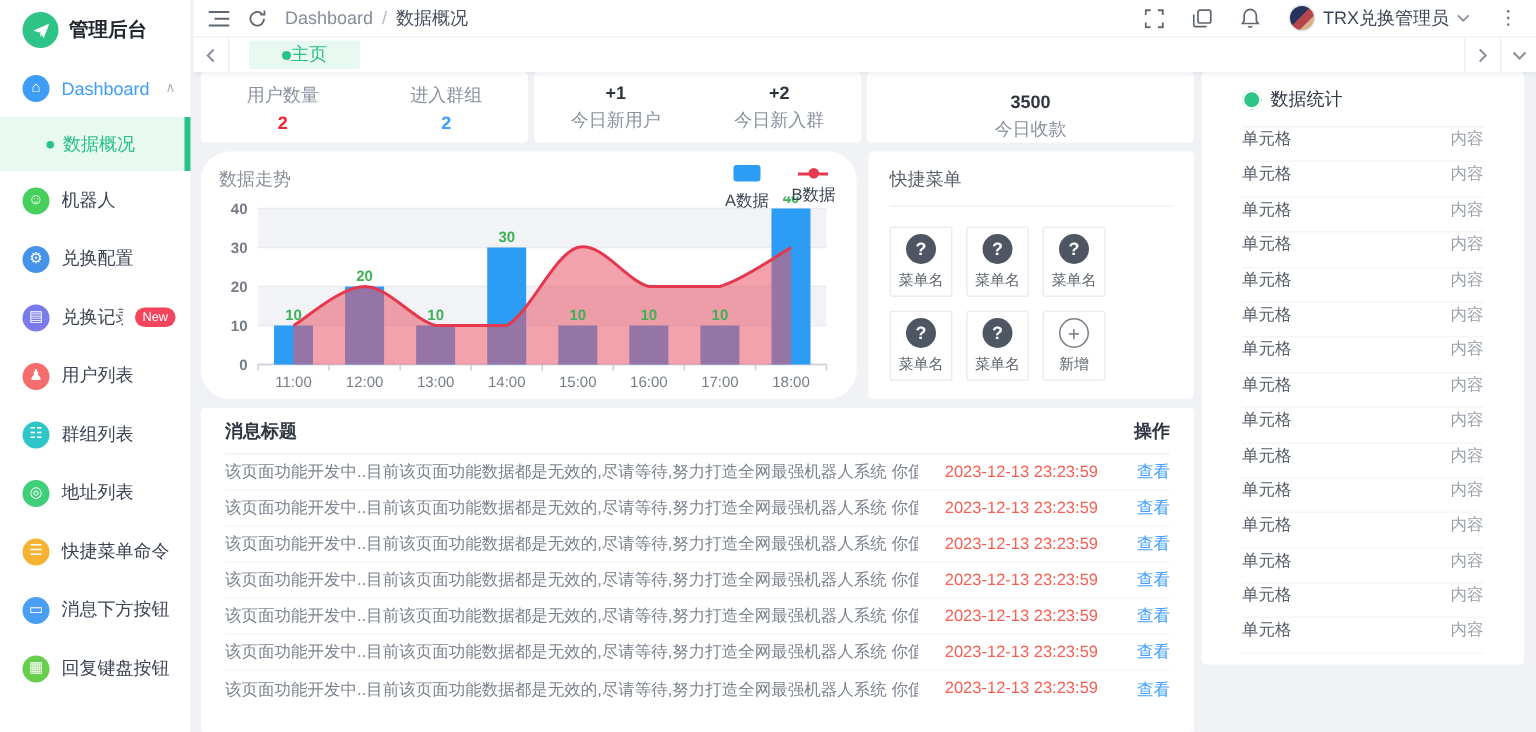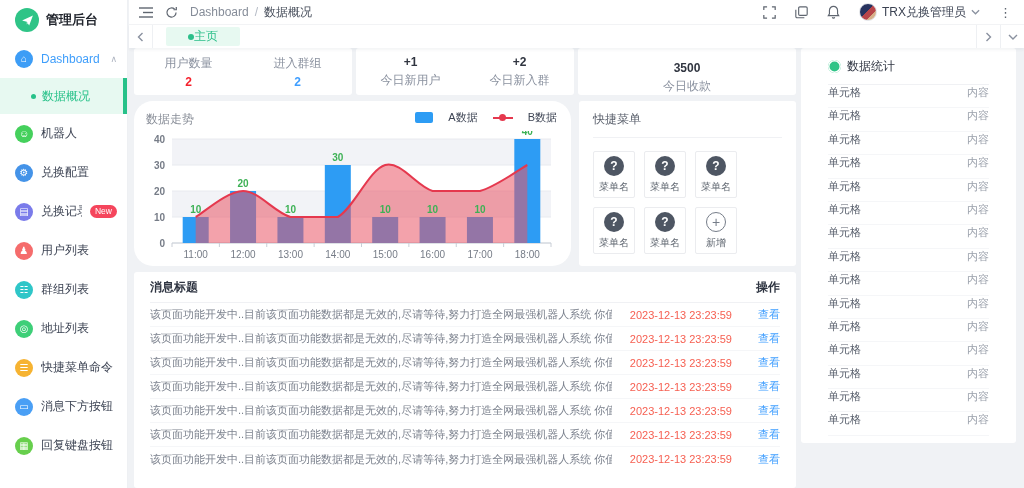--- a/index.html
+++ b/index.html
@@ -52,21 +52,21 @@
   .stats-row { display:flex; gap:4px; height:47px; flex:none; }
   .stat-card { flex:1; display:flex; }
   .stat-item { flex:1; display:flex; flex-direction:column; align-items:center; justify-content:center; gap:3px; }
   .stat-line { font-size:12px; }
   .stat-line.bold { font-weight:bold; }
 
   .mid-row { display:flex; gap:8px; height:165px; flex:none; }
   .chart-card { width:437px; flex:none; padding:10px 12px 0; position:relative;border-radius:19px; }
   .chart-title { font-size:12px; color:#8a8f99; }
   .legend { position:absolute; top:9px; right:14px; display:flex; gap:15px; align-items:center; }
-  .legend-item { display:flex; align-items:center; gap:15px; font-size:11px; color:#3c4353; cursor:pointer; }
+  .legend-item { display:flex; align-items:center; gap:5px; font-size:11px; color:#3c4353; cursor:pointer;flex-direction:column; }
   .legend-marker.bar { width:18px; height:11px; border-radius:2px; background:currentColor; }
   .legend-marker.line { width:20px; height:2px; background:currentColor; position:relative; }
   .legend-marker.line::after { content:""; position:absolute; left:6.5px; top:-2.5px; width:7px; height:7px; border-radius:50%; background:currentColor; }
 
   .quick-card { flex:1; padding:10px 14px; }
   .quick-title { font-size:12px; color:#595f6b; padding-bottom:9px; border-bottom:1px solid #f0f1f4;font-family:Liberation Mono, monospace; }
   .quick-grid { display:flex; flex-wrap:wrap; gap:9px; padding-top:13px; }
   .quick-tile { width:42px; height:47px; border:1px solid #ebecef; border-radius:2px; display:flex; flex-direction:column; align-items:center; justify-content:center; gap:4px; cursor:pointer; }
   .quick-glyph { width:20px; height:20px; border-radius:50%; display:flex; align-items:center; justify-content:center; font-size:12px; font-weight:bold; }
   .quick-tile.filled .quick-glyph { background:#4e5663; color:#fff; }

